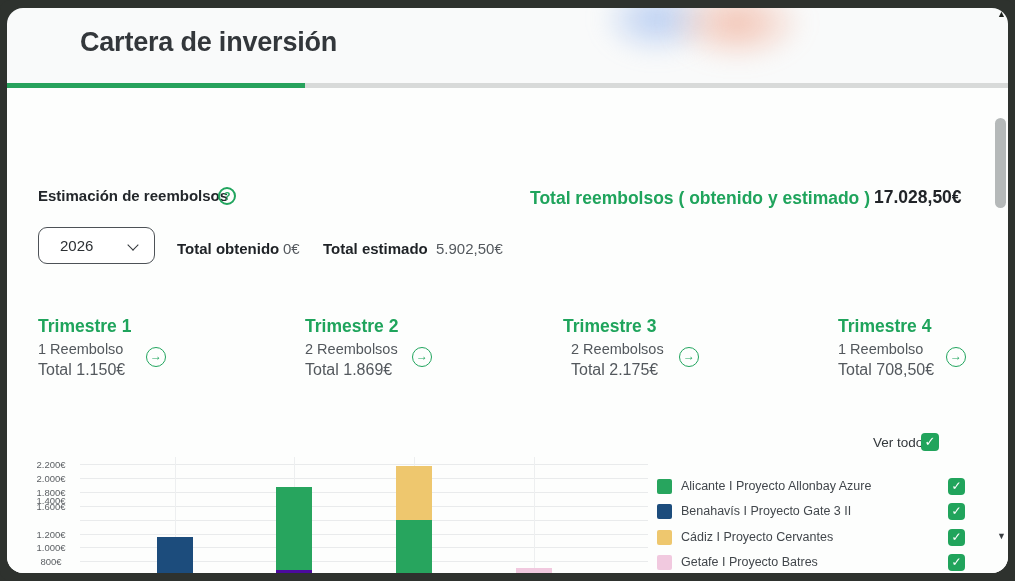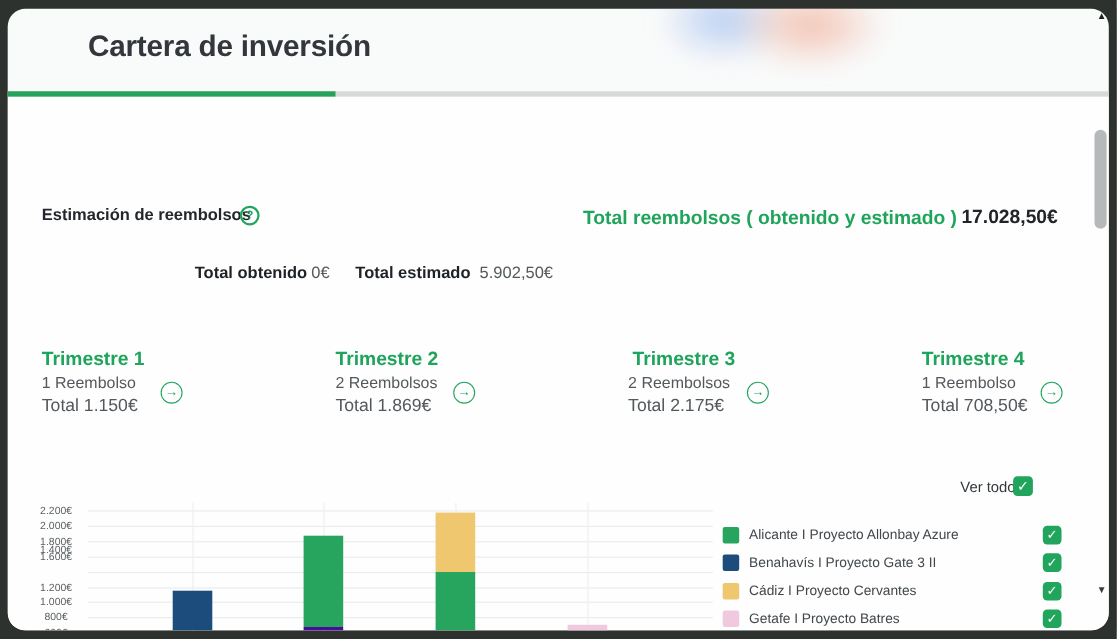--- a/index.html
+++ b/index.html
@@ -89,40 +89,44 @@
       <div class="progress-fill"></div>
     </div>
 
     <div class="content">
 
       <div class="section-label">Estimación de reembolsos</div>
       <div class="help-icon">?</div>
       <div class="total-heading">Total reembolsos ( obtenido y estimado )</div>
       <div class="total-value">17.028,50€</div>
 
+      <div class="year-select">
+        <span class="val">2026</span>
+        <span class="chevron"></span>
+      </div>
 
       <span class="kv-label" style="left:170px">Total obtenido</span>
       <span class="kv-value" style="left:276px">0€</span>
       <span class="kv-label" style="left:316px">Total estimado</span>
       <span class="kv-value" style="left:429px">5.902,50€</span>
 
       <div>
         <div class="q-title" style="left:31px">Trimestre 1</div>
         <div class="q-count" style="left:31px">1 Reembolso</div>
         <div class="q-total" style="left:31px">Total 1.150€</div>
         <div class="arrow-icon" style="left:139px">→</div>
       </div>
       <div>
         <div class="q-title" style="left:298px">Trimestre 2</div>
         <div class="q-count" style="left:298px">2 Reembolsos</div>
         <div class="q-total" style="left:298px">Total 1.869€</div>
         <div class="arrow-icon" style="left:405px">→</div>
       </div>
       <div>
-        <div class="q-title" style="left:568px">Trimestre 3</div>
+        <div class="q-title" style="left:556px">Trimestre 3</div>
         <div class="q-count" style="left:564px">2 Reembolsos</div>
         <div class="q-total" style="left:564px">Total 2.175€</div>
         <div class="arrow-icon" style="left:672px">→</div>
       </div>
       <div>
         <div class="q-title" style="left:831px">Trimestre 4</div>
         <div class="q-count" style="left:831px">1 Reembolso</div>
         <div class="q-total" style="left:831px">Total 708,50€</div>
         <div class="arrow-icon" style="left:939px">→</div>
       </div>

